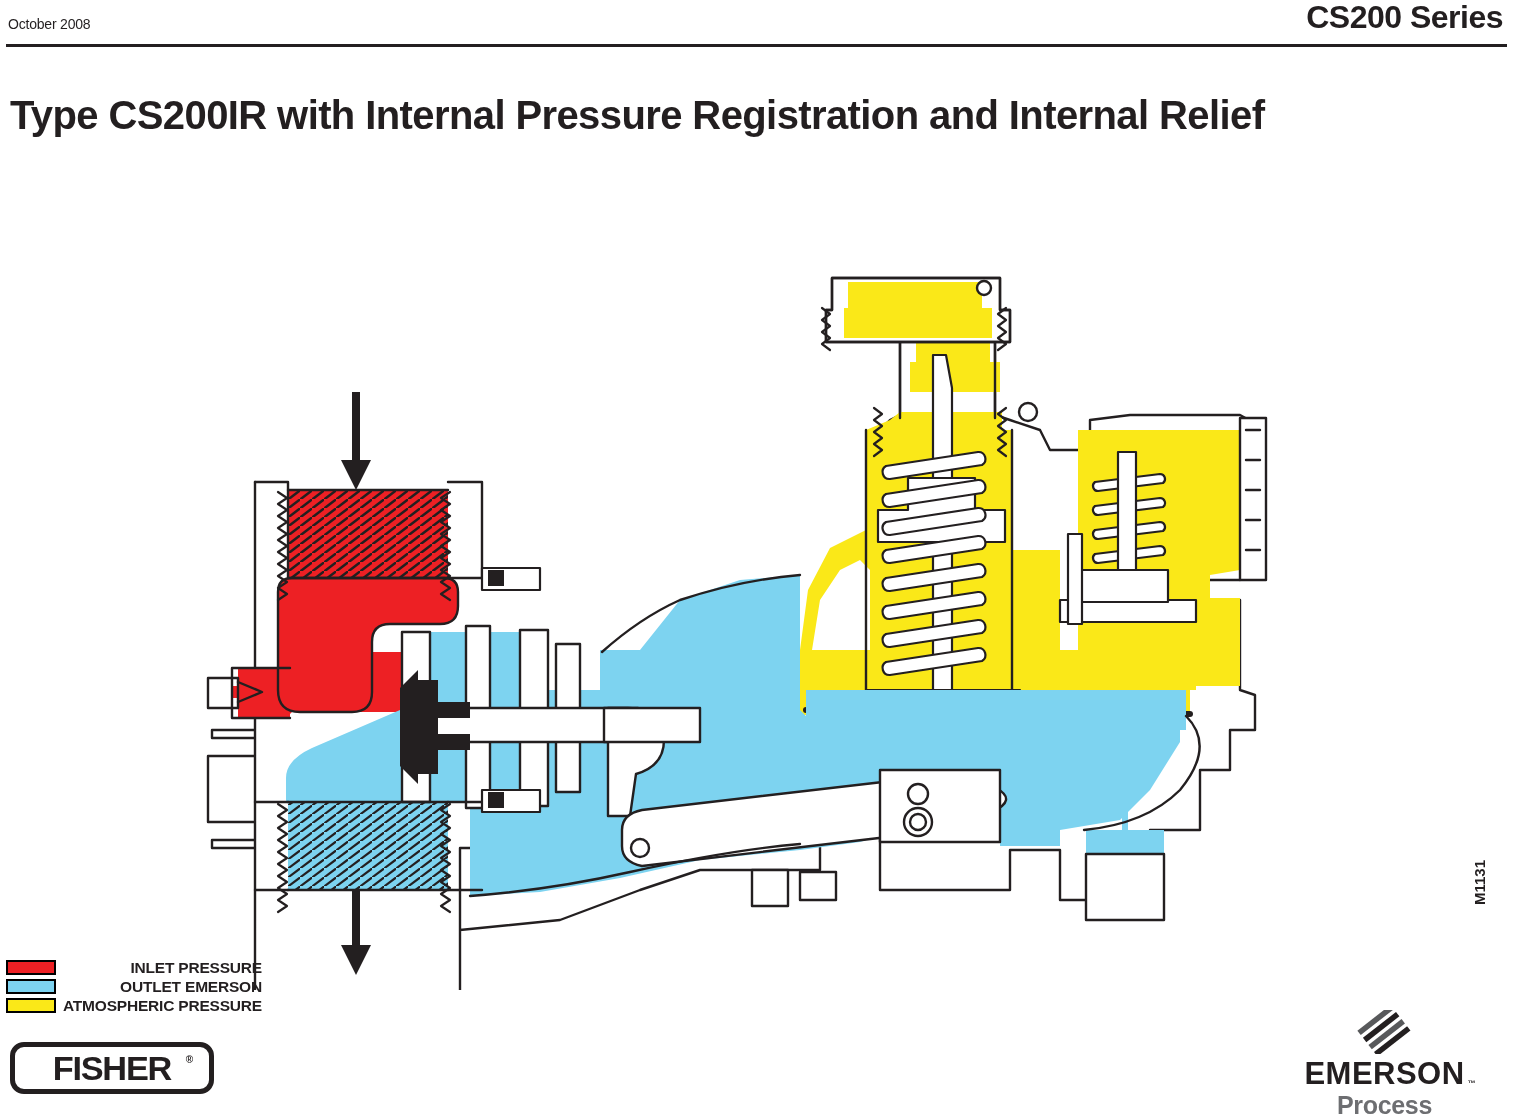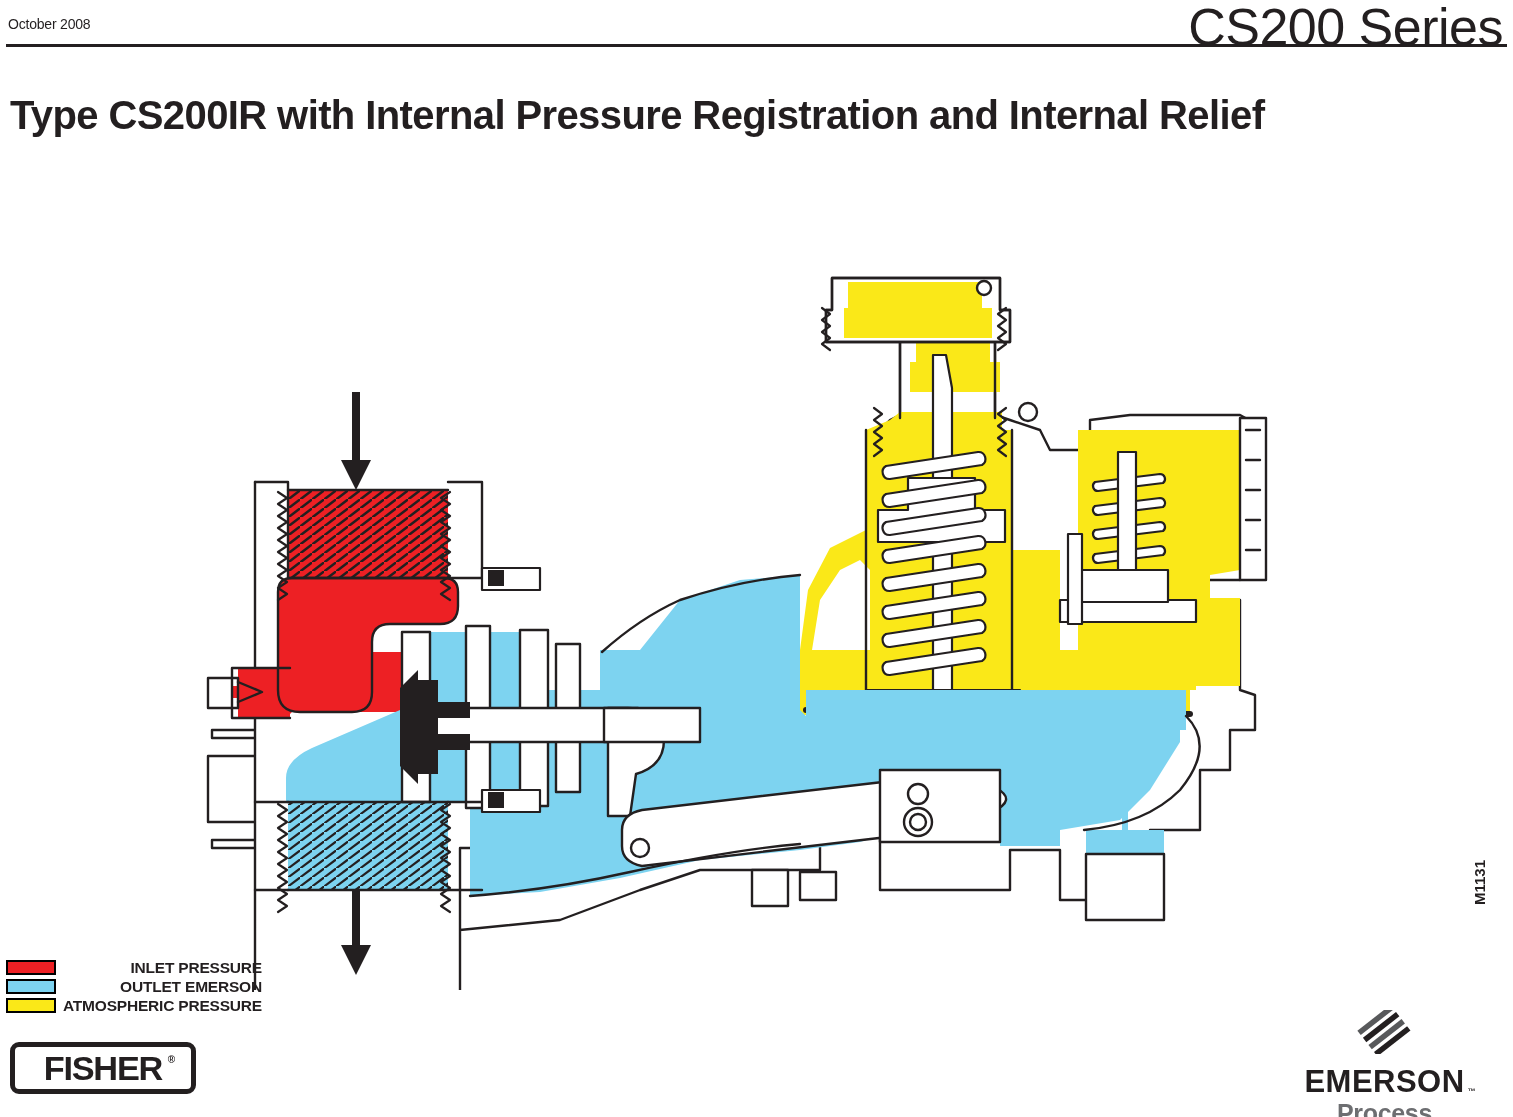--- a/index.html
+++ b/index.html
@@ -23,22 +23,22 @@
     top: 17px;
     font-size: 14px;
     font-weight: normal;
     letter-spacing: -0.2px;
     line-height: 1;
   }
   #header-series {
     position: absolute;
     right: 10px;
     top: 1px;
-    font-size: 52px;
-    font-weight: normal;
+    font-size: 32px;
+    font-weight: bold;
     letter-spacing: -0.5px;
     line-height: 1;
     white-space: nowrap;
   }
   #header-rule {
     position: absolute;
     left: 6px;
     top: 44px;
     width: 1501px;
     height: 3px;
@@ -106,24 +106,24 @@
     letter-spacing: -0.2px;
     line-height: 1;
     white-space: nowrap;
   }
 
   
   #fisher-logo {
     position: absolute;
     left: 10px;
     top: 1042px;
-    width: 186px;
+    width: 204px;
     height: 52px;
     border: 5px solid #231f20;
-    border-radius: 9px;
+    border-radius: 14px;
     box-sizing: border-box;
     display: flex;
     align-items: center;
     justify-content: center;
   }
   #fisher-wordmark {
     font-size: 33px;
     font-weight: bold;
     letter-spacing: -1.2px;
     line-height: 1;
@@ -153,21 +153,21 @@
     display: flex;
     justify-content: center;
     align-items: flex-end;
   }
   #emerson-name {
     font-size: 31px;
     font-weight: bold;
     letter-spacing: 0.5px;
     line-height: 1;
     color: #231f20;
-    margin-top: 12px;
+    margin-top: 4px;
     position: relative;
     display: inline-block;
   }
   #emerson-tm {
     position: absolute;
     right: -11px;
     bottom: 1px;
     font-size: 8px;
     font-weight: bold;
     letter-spacing: 0;

